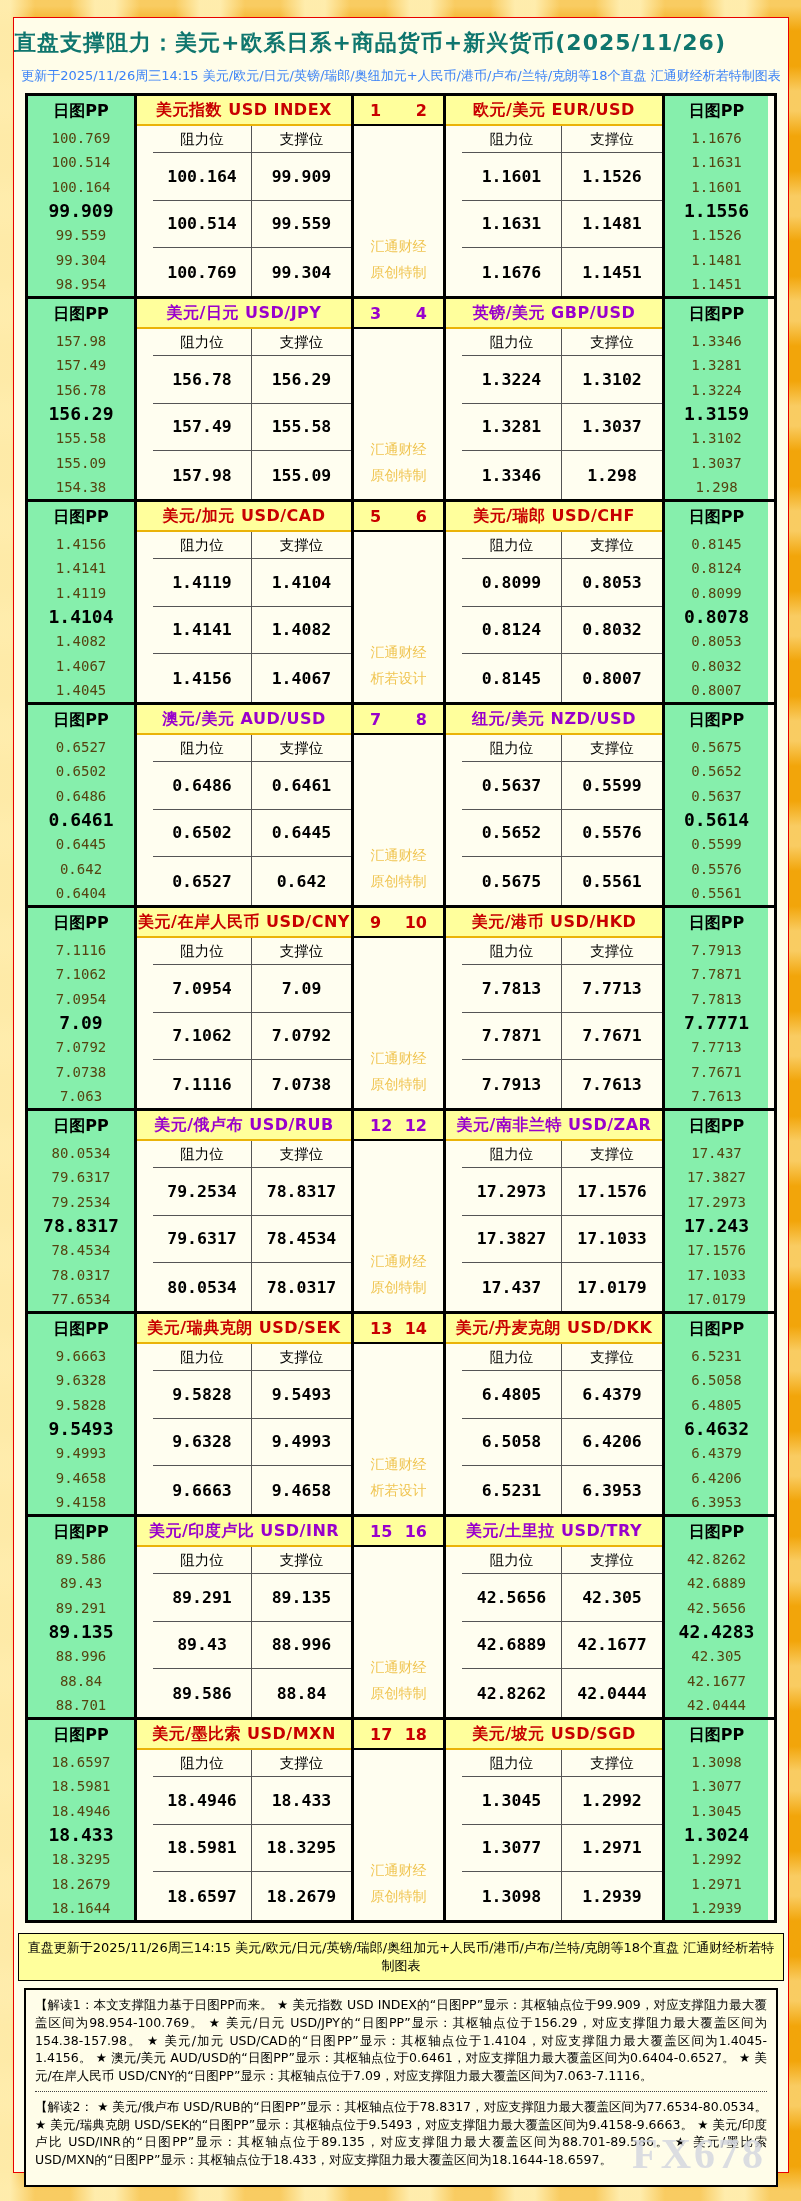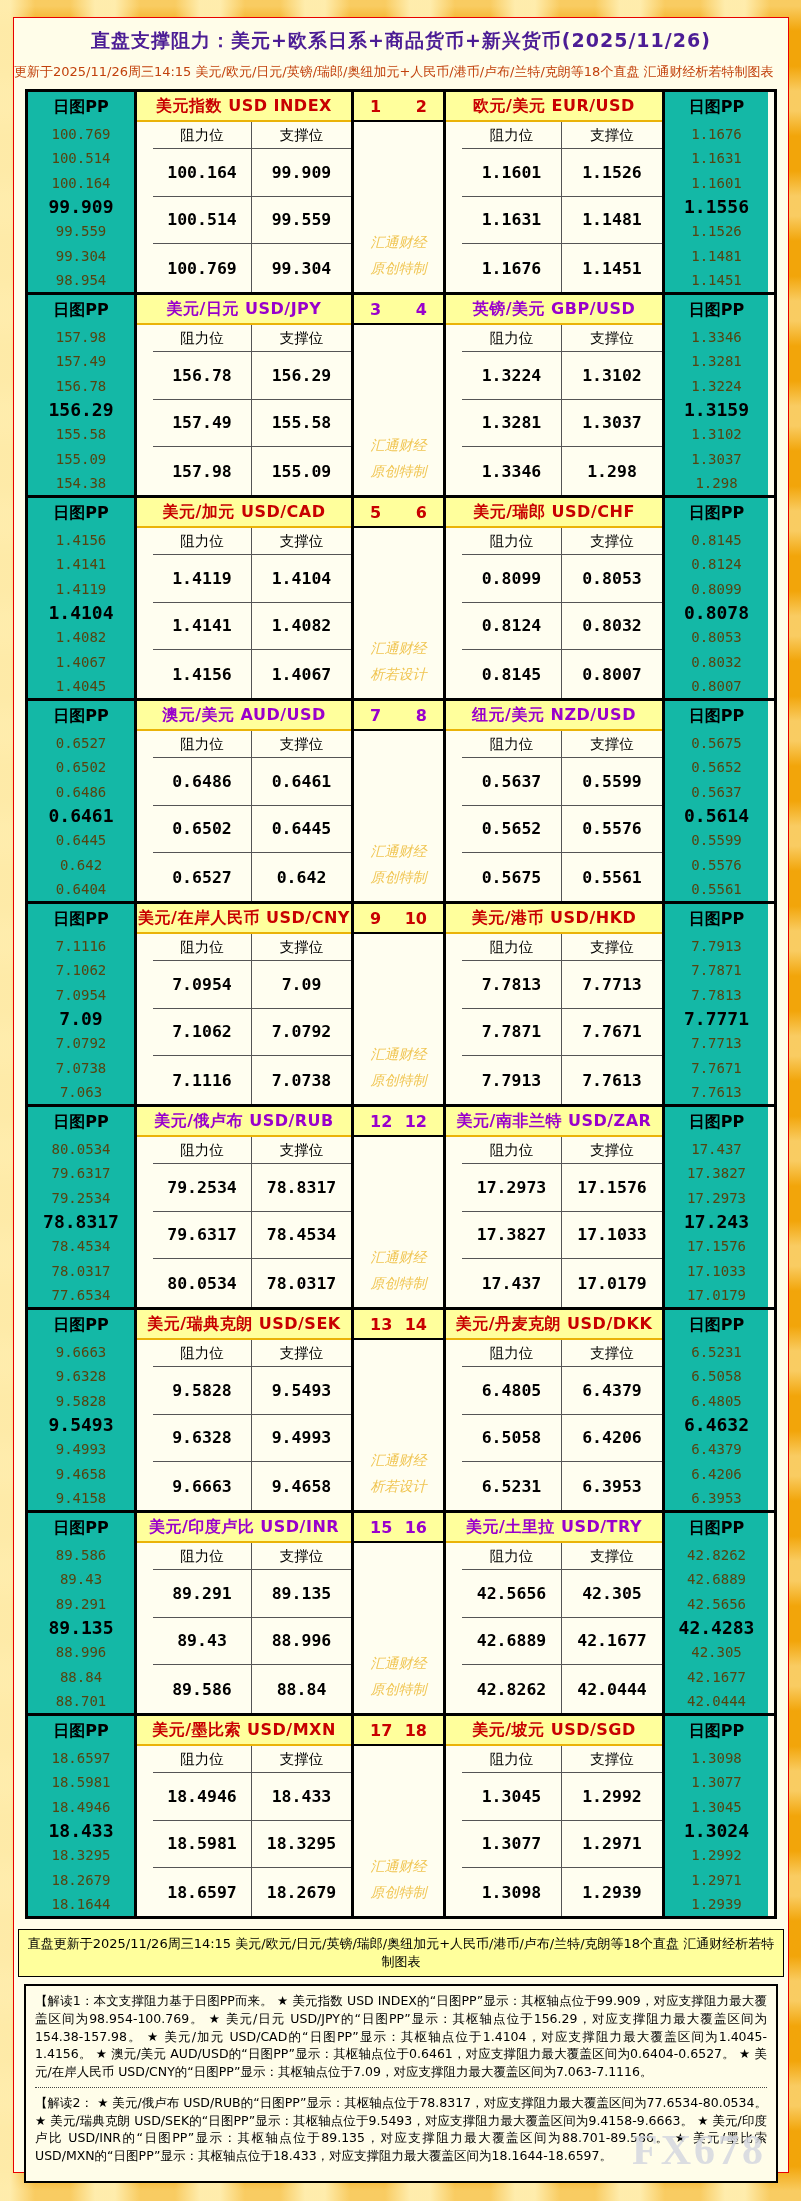--- a/index.html
+++ b/index.html
@@ -8,45 +8,45 @@
     background-color:#F2A50A;
     background-image:
       repeating-linear-gradient(90deg, rgba(255,238,176,0.95) 0 10px, rgba(242,165,10,0) 35px 70px, rgba(255,238,176,0.95) 95px 105px),
       repeating-linear-gradient(0deg, rgba(255,236,170,0.55) 0 10px, rgba(242,165,10,0) 35px 70px, rgba(255,236,170,0.55) 95px 105px);
     font-family:"DejaVu Sans","Liberation Sans",sans-serif;
   }
   .content{
     position:absolute;left:13px;right:12px;top:17px;bottom:28px;
     background:#FFFDE9;border:1px solid #E80000;
   }
-  .title{margin-top:10px;text-align:center;font-size:19px;font-weight:bold;color:#4c1d95;letter-spacing:1px;}
-  .subtitle{margin-top:9px;font-size:13px;color:#c2410c;}
+  .title{margin-top:10px;text-align:left;font-size:22px;font-weight:bold;color:#0f766e;letter-spacing:1px;}
+  .subtitle{margin-top:9px;text-align:center;font-size:13px;color:#3b82f6;}
 
   .rates{margin:8px auto 0;width:752px;border:3px solid #000;box-sizing:border-box;background:#FFFEF0;}
   .block{display:grid;grid-template-columns:109px 217px 92px 219px 103px;height:200px;border-bottom:3px solid #000;}
   .block:last-child{border-bottom:none;}
 
-  .pp-col{background:#14b8a6;display:grid;grid-template-rows:30px repeat(7,1fr);text-align:center;border-right:3px solid #000;}
+  .pp-col{background:#86efac;display:grid;grid-template-rows:30px repeat(7,1fr);text-align:center;border-right:3px solid #000;}
   .pp-col.pp-r{border-right:none;}
   .pp-head{display:flex;align-items:center;justify-content:center;font-weight:bold;font-size:16px;color:#000;}
   .pp-val{display:flex;align-items:center;justify-content:center;font-size:14px;color:#554411;font-family:"DejaVu Sans Mono",monospace;}
   .pp-val.pivot{font-size:18px;font-weight:bold;color:#000;}
 
   .pair{display:grid;grid-template-rows:30px 1fr;border-right:3px solid #000;}
   .pair-title{background:#FFFF9C;border-bottom:2px solid #eab308;display:flex;align-items:center;justify-content:center;font-weight:bold;font-size:16px;letter-spacing:0.5px;}
   .pair-grid{display:grid;grid-template-columns:1fr 1fr;grid-template-rows:27px 1fr 1fr 1fr;background:#FFFEF0;padding-left:16px;}
   .cell{display:flex;align-items:center;justify-content:center;border-bottom:1px solid #555;}
   .cell:nth-child(odd){border-right:1px solid #555;}
   .cell:nth-last-child(-n+2){border-bottom:none;}
   .cell.head{font-size:14.5px;color:#000;}
   .cell.val{font-weight:bold;font-size:16.5px;color:#000;font-family:"DejaVu Sans Mono",monospace;}
 
   .mid{display:grid;grid-template-rows:30px 1fr;border-right:3px solid #000;background:#FFFEF0;}
   .mid-head{background:#FFFF9C;border-bottom:2px solid #000;display:flex;align-items:center;justify-content:space-between;padding:0 16px;font-weight:bold;font-size:16px;}
-  .mid-body{position:relative;font-style:italic;}
+  .mid-body{position:relative;}
   .wm{position:absolute;bottom:10px;left:0;right:0;text-align:center;color:#F0C552;font-size:14px;line-height:1.9;}
 
   .c-red .pair-title,.c-red .num{color:#C80000;}
   .c-purple .pair-title,.c-purple .num{color:#9900CC;}
 
   .summary{margin:10px 4px 0;background:#FFFF9C;border:1px solid #000;padding:5px 5px;text-align:center;font-size:13px;color:#000;}
   .notes{position:relative;margin:7px 10px 0;border:2px solid #000;background:#FFFDE9;padding:6px 9px 16px;font-size:12.5px;line-height:1.42;color:#000;text-align:justify;}
   .note-sep{border-top:1px dotted #444;margin:6px 0;}
   .brand{position:absolute;right:10px;bottom:0;font-size:42px;font-weight:bold;color:#D5D8E0;opacity:0.85;letter-spacing:3px;font-family:"Liberation Serif","DejaVu Serif",serif;}
 </style>

